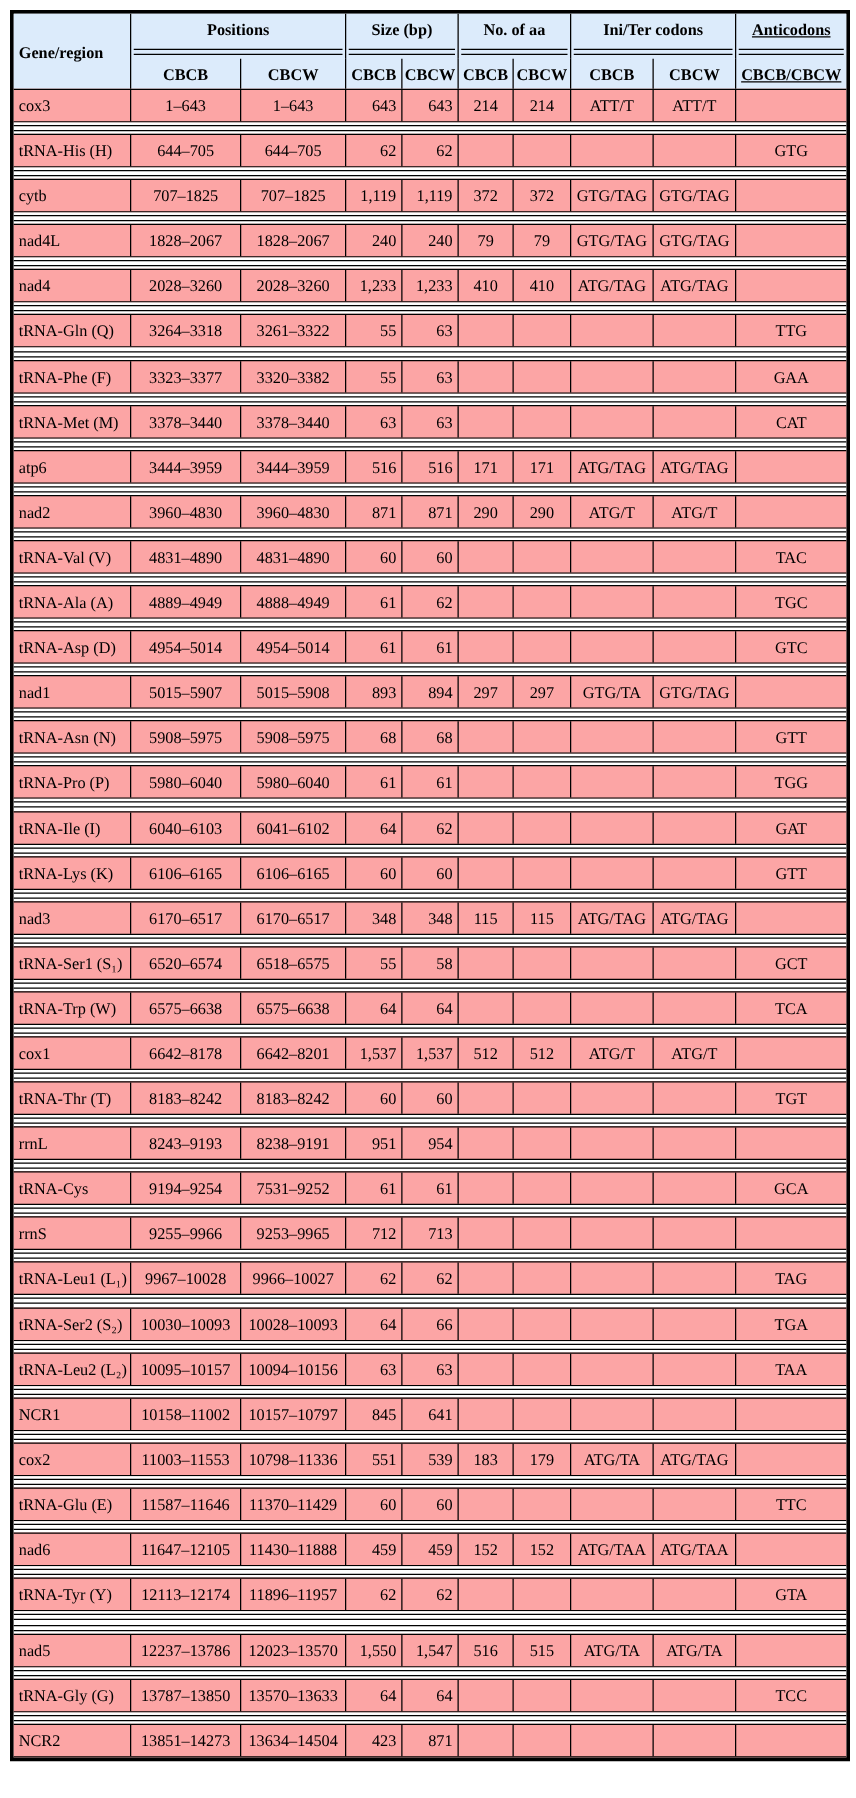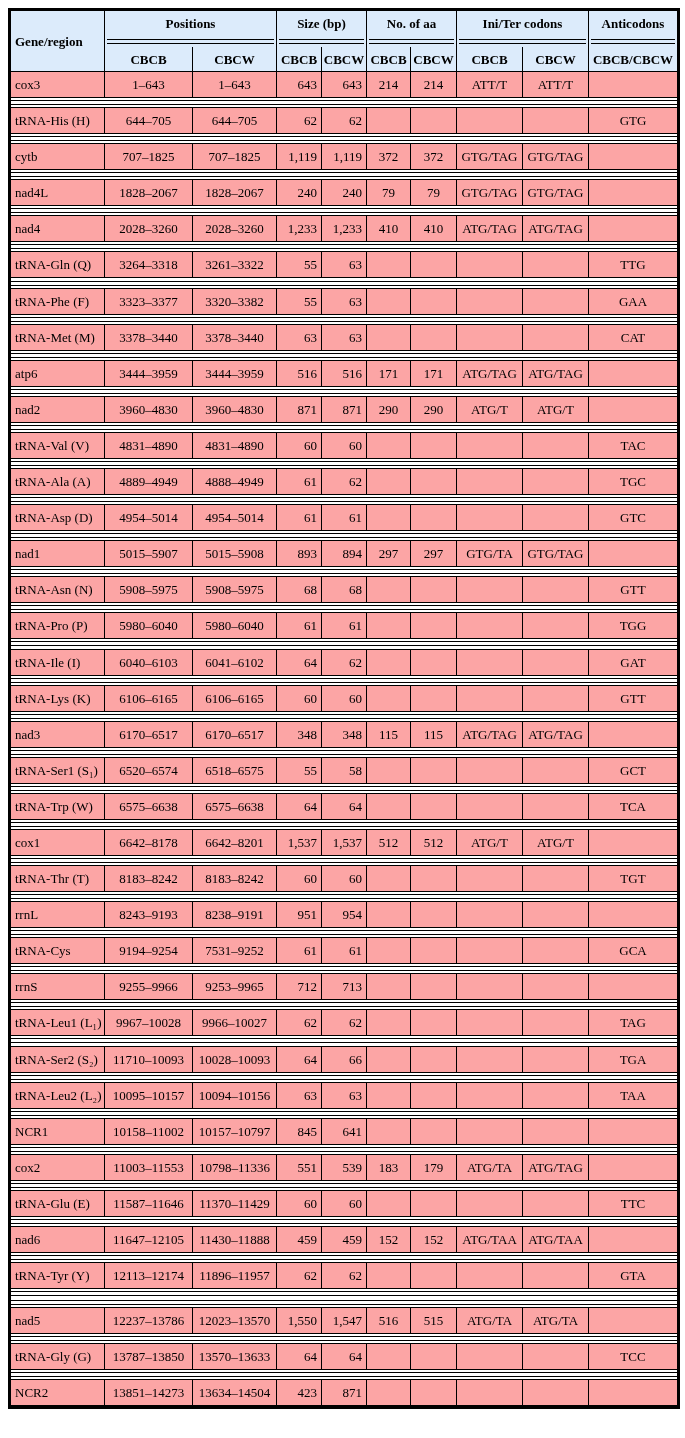--- a/index.html
+++ b/index.html
@@ -26,21 +26,21 @@
     grid-template-rows:25px 11px 24px;
     background:var(--header-bg,#dcebfb);
   }
   .hcell{
     box-sizing:border-box;
     border-right:var(--rule);
     display:flex;align-items:center;justify-content:center;
     font-weight:bold;font-size:13px;line-height:1;
     white-space:nowrap;overflow:hidden;
   }
-  .hcell.last{border-right:none;}
+  .hcell.last{border-right:none;text-decoration:underline;}
   .hgene{justify-content:flex-start;padding-left:4px;}
   .hband{
     box-sizing:border-box;
     border-right:var(--rule);
     display:flex;align-items:center;
     padding:0 2px;
   }
   .hband.last{border-right:none;}
   .dline{
     width:100%;height:5px;box-sizing:border-box;
@@ -511,21 +511,21 @@
         <div class="cell c6"></div>
         <div class="cell c7"></div>
         <div class="cell c8"></div>
         <div class="cell c9 last">TAG</div>
       </div>
       <div class="sep">
         <div class="dline"></div>
       </div>
       <div class="row">
         <div class="cell c0">tRNA-Ser2 (S₂)</div>
-        <div class="cell c1">11710–10093</div>
+        <div class="cell c1">10030–10093</div>
         <div class="cell c2">10028–10093</div>
         <div class="cell c3">64</div>
         <div class="cell c4">66</div>
         <div class="cell c5"></div>
         <div class="cell c6"></div>
         <div class="cell c7"></div>
         <div class="cell c8"></div>
         <div class="cell c9 last">TGA</div>
       </div>
       <div class="sep">

